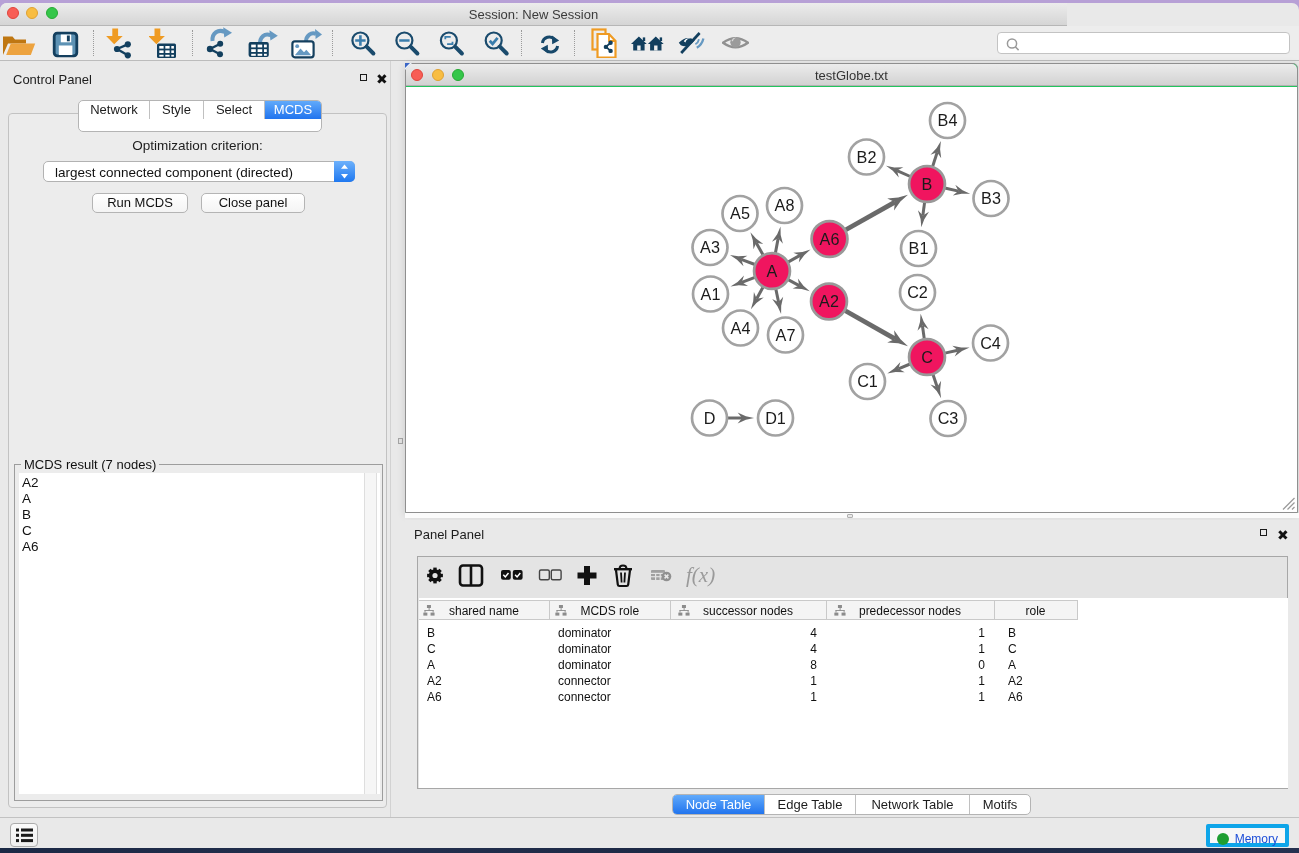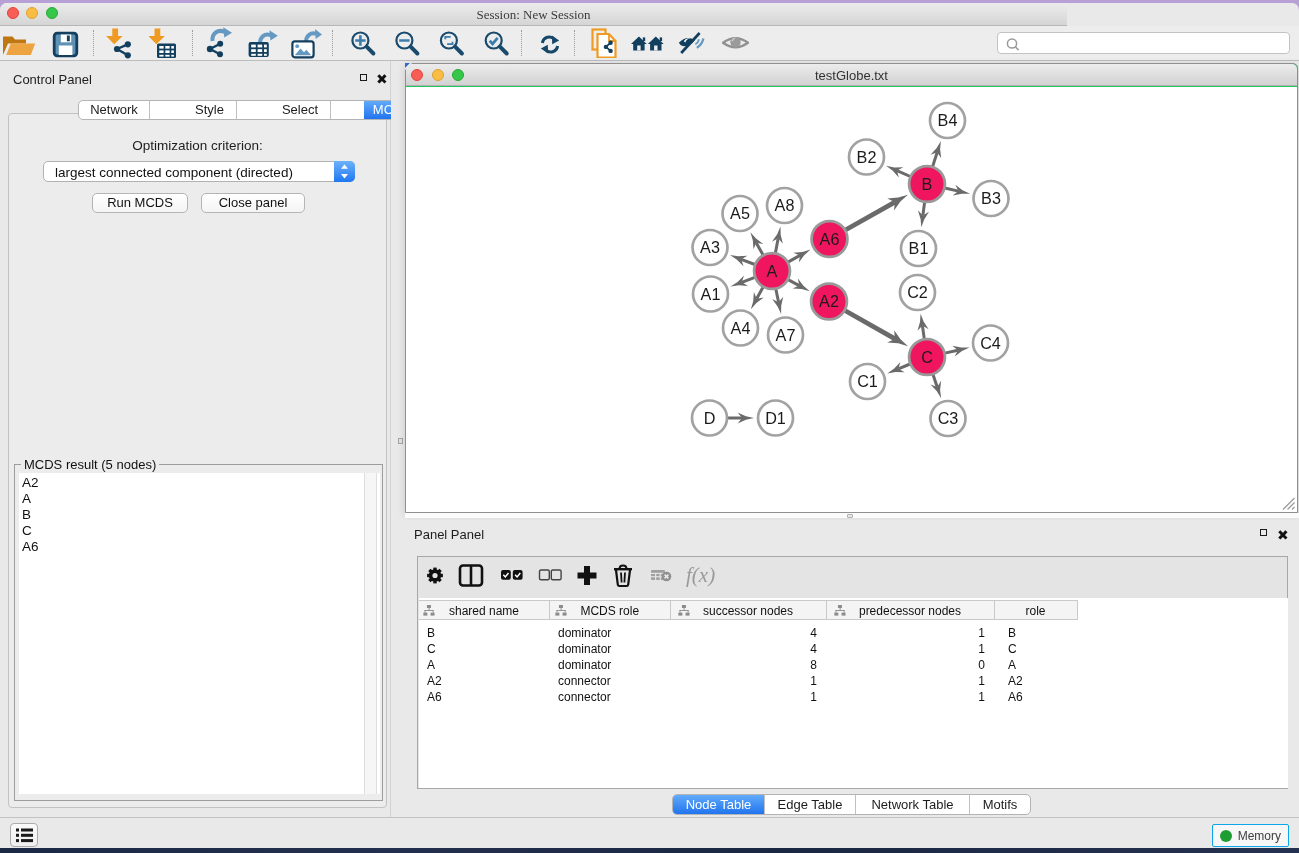--- a/index.html
+++ b/index.html
@@ -5,60 +5,60 @@
   * { margin:0; padding:0; box-sizing:border-box; }
   html,body { width:1299px; height:853px; overflow:hidden; }
   body { background:#b7a0d6; font-family:"Liberation Sans", sans-serif; position:relative; }
   
   #app { position:absolute; left:0; top:3px; width:1299px; height:845px;
          background:#e9e9e9; border-radius:7px 7px 0 0; overflow:hidden; }
   #deskbottom { position:absolute; left:0; top:848px; width:1299px; height:5px;
          background:linear-gradient(90deg,#1b2945,#232f4e 30%,#1a2742 60%,#253150); }
   
   #titlebar { position:absolute; left:0; top:0; width:1067px; height:23px;
-      background:linear-gradient(#ececec,#d5d5d5); border-bottom:1px solid #b6b6b6;font-family:Liberation Serif, serif; }
+      background:linear-gradient(#ececec,#d5d5d5); border-bottom:1px solid #b6b6b6; }
   .tl { position:absolute; border-radius:50%; width:12px; height:12px; top:4px; }
   #titlebar .t-red { left:7px; background:#f85e56; border:1px solid #e0443c; }
   #titlebar .t-yel { left:26px; background:#f8bd42; border:1px solid #dfa133; }
   #titlebar .t-grn { left:46px; background:#35c64a; border:1px solid #27aa35; }
   #titlebar .title { position:absolute; width:100%; text-align:center; top:3.5px;
       font-size:13px; color:#3b3b3b; }
   
   #toolbar { position:absolute; left:0; top:23px; width:1299px; height:35px;
       background:#ededed; border-bottom:1px solid #bcbcbc; }
   .tsep { position:absolute; top:4px; height:26px; width:0;
       border-left:1px dotted #9b9b9b; }
   .ticon { position:absolute; top:4px; }
   #searchbox { position:absolute; left:997px; top:6px; width:293px; height:22px;
       background:#fff; border:1px solid #c3c3c3; border-radius:4px; }
   
   #statusbar { position:absolute; left:0; top:814px; width:1299px; height:31px;
       background:#e9e9e9; border-top:1px solid #c2c2c2; }
   #listbtn { position:absolute; left:10px; top:5px; width:28px; height:24px;
       border:1px solid #acacac; border-radius:4px; background:linear-gradient(#fbfbfb,#efefef); }
   #membtn { position:absolute; right:10px; top:6px; height:23px; padding:0 7px 0 25px;
-      border:1px solid #0ea5e9; border-radius:2px; background:#f7f7f7;
-      font-size:12px; color:#404040; line-height:22px; }
+      border:4px solid #0ea5e9; border-radius:2px; background:#f7f7f7;
+      font-size:12px; color:#1d4ed8; line-height:22px; }
   #membtn .dot { position:absolute; left:7px; top:5px; width:12px; height:12px;
       border-radius:50%; background:#1e9e32; }
   
   #cpanel { position:absolute; left:0; top:58px; width:391px; height:757px;
       background:#e9e9e9; border-right:1px solid #d2d2d2; }
   .panhead { font-size:13px; color:#1d1d1d; }
   #cpanel .panhead { position:absolute; left:13px; top:11px; }
   .sqicon { position:absolute; width:7px; height:7px; border:1.7px solid #1a1a1a; }
   .xicon  { position:absolute; font-size:14px; color:#111; line-height:12px;}
   
   .seg { position:absolute; display:flex; background:#fff; border:1px solid #b4b4b4;
       border-radius:5px; overflow:hidden; }
   .seg div { font-size:13px; color:#1c1c1c; text-align:center; line-height:18px;
       border-right:1px solid #c0c0c0; }
   .seg div:last-child { border-right:none; }
   .seg div.sel { background:linear-gradient(#61aafb,#2174ee); color:#fff; }
-  #cptabs { left:78px; top:39px; height:20px;gap:33px; }
+  #cptabs { left:78px; top:39px; height:32px; }
   #cptabs div { height:18px; }
   
   #cpbox { position:absolute; left:8px; top:52px; width:379px; height:695px;
       border:1px solid #c2c2c2; border-radius:4px; background:#ececec; }
   #optlabel { position:absolute; left:8px; width:379px; text-align:center; top:77px;
       font-size:13.5px; color:#1d1d1d; }
   #dropdown { position:absolute; left:43px; top:100px; width:312px; height:21px;
       background:#fff; border:1px solid #b2b2b2; border-radius:5px; }
   #dropdown .txt { position:absolute; left:11px; top:2.5px; font-size:13.5px; color:#111; }
   #dropdown .cap { position:absolute; right:-1px; top:-1px; width:21px; height:21px;
@@ -297,21 +297,21 @@
       <div class="cap"><svg width="21" height="21">
             <path d="M10.5 3.4 L14 7.8 L7 7.8 Z" fill="#fff"></path>
             <path d="M10.5 17.4 L14 13 L7 13 Z" fill="#fff"></path>
           </svg></div>
     </div>
     <div id="optlabel">Optimization criterion:</div>
     <div class="btn" id="runbtn">Run MCDS</div>
     <div class="btn" id="closebtn">Close panel</div>
     <div id="mcdsfs">
       <div class="bord"></div>
-      <div class="leg">MCDS result (5 nodes)</div>
+      <div class="leg">MCDS result (7 nodes)</div>
       <div id="mcdslist">
         <div class="sb"></div>
         <div class="it">A2</div>
           <div class="it">A</div>
           <div class="it">B</div>
           <div class="it">C</div>
           <div class="it">A6</div>
       </div>
     </div>
   </div>

